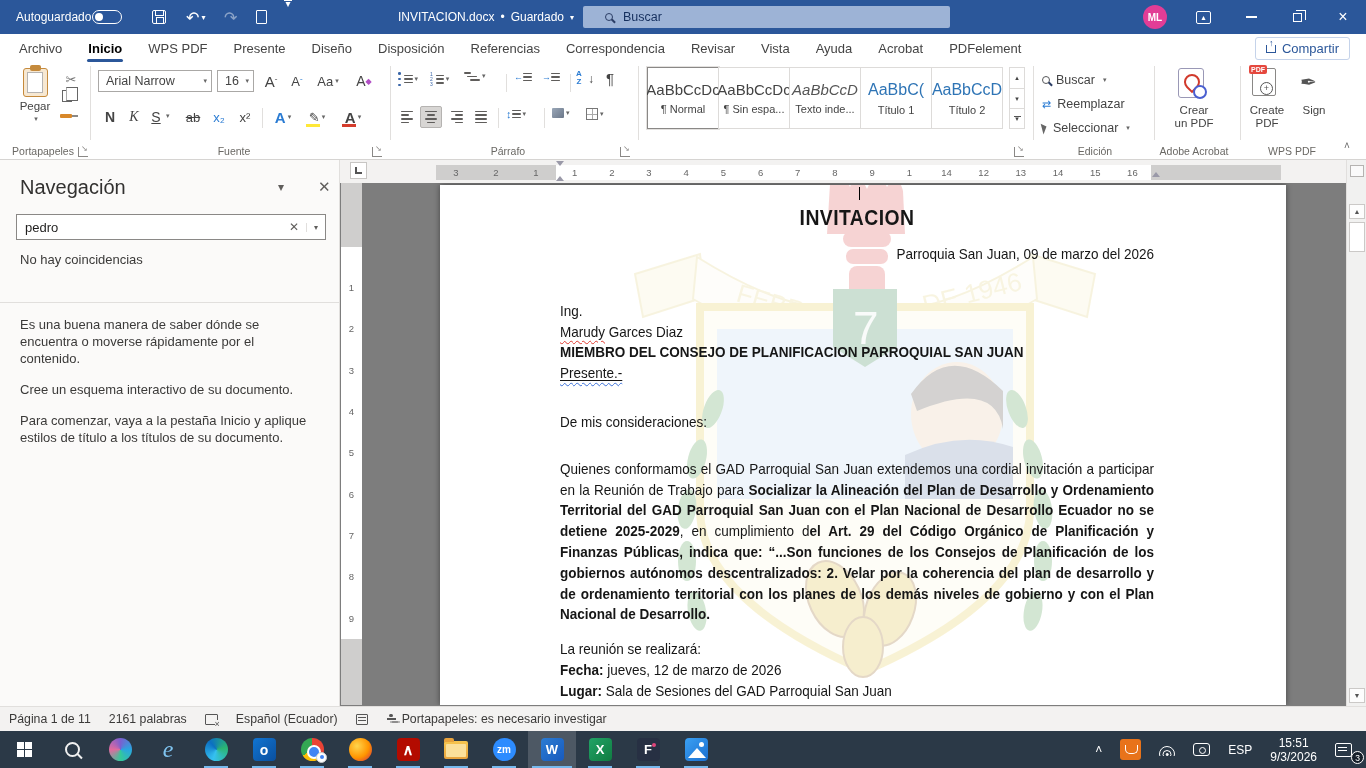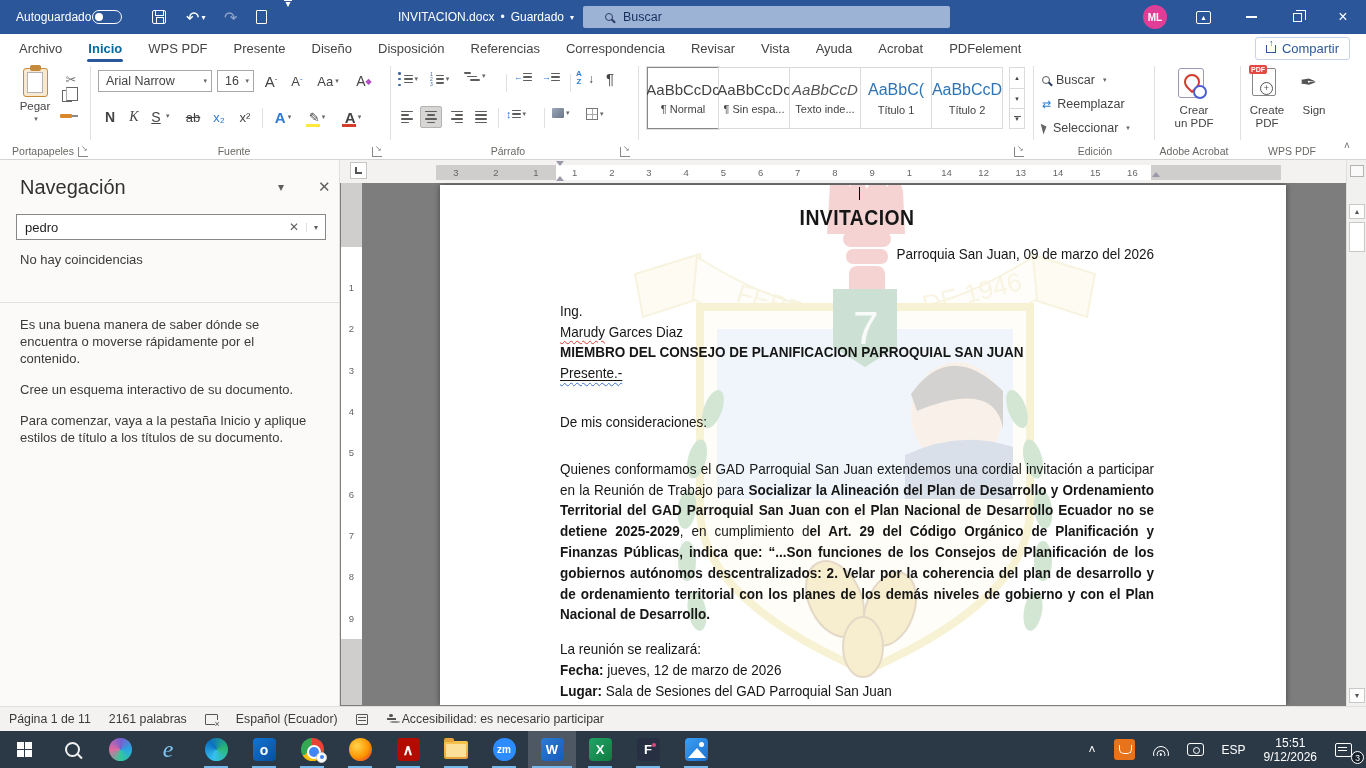--- a/index.html
+++ b/index.html
@@ -35,21 +35,21 @@
   .wmin i{display:block;width:11px;height:1.5px;background:#fff;}
   .wmax{left:1274px;width:46px;justify-content:center;}
   .wmax i{display:block;width:9px;height:9px;border:1.2px solid #fff;position:relative;}
   .wmax i::before{content:"";position:absolute;left:2px;top:-4px;width:9px;height:9px;border:1.2px solid #fff;border-left:none;border-bottom:none;}
   .wclose{left:1320px;width:46px;justify-content:center;font-size:16px;}
 
   
   .tabrow{position:absolute;left:0;top:34px;width:1366px;height:28px;background:#fff;}
   .tabs{position:absolute;left:6px;top:0;display:flex;height:28px;}
   .rtab{padding:0 13px;display:flex;align-items:center;font-size:13px;color:#444;cursor:default;}
-  .rtab:nth-child(2){color:#0369a1;font-weight:bold;position:relative;}
+  .rtab:nth-child(2){color:#000000;font-weight:bold;position:relative;}
   .rtab:nth-child(2)::after{content:"";position:absolute;left:12px;right:12px;bottom:0;height:3px;background:#2b579a;border-radius:2px;}
   .share-btn{position:absolute;right:16px;top:3px;height:23px;border:1px solid #c5d3ea;background:#fff;color:#2b579a;border-radius:3px;display:flex;align-items:center;gap:6px;padding:0 10px;font-size:13px;}
   .shr{width:10px;height:8px;border:1.2px solid #2b579a;border-top:none;position:relative;}
   .shr::after{content:"↑";position:absolute;left:2px;top:-7px;font-size:9px;color:#2b579a;}
 
   
   .ribbon{position:absolute;left:0;top:62px;width:1366px;height:98px;background:#fff;border-bottom:1px solid #d6d4d2;color:#444;}
   .gdiv{position:absolute;top:4px;height:74px;width:1px;background:#e1dfdd;}
   .glabel{position:absolute;top:83px;font-size:10.5px;color:#6a6864;text-align:center;}
   .launcher{position:absolute;top:85px;width:10px;height:10px;border-left:1px solid #8a8886;border-bottom:1px solid #8a8886;font-size:8px;color:#8a8886;line-height:4px;text-indent:2px;}
@@ -720,21 +720,21 @@
         <span class="bookx"></span>
       </div>
     <div class="sb-item">
         <span>Español (Ecuador)</span>
       </div>
     <div class="sb-item">
         <span class="calico"></span>
       </div>
     <div class="sb-item">
         <span class="accico"></span>
-        <span>Accesibilidad: es necesario participar</span>
+        <span>Portapapeles: es necesario investigar</span>
       </div>
   </div>
 
   <div class="taskbar">
     <div class="tslot">
         <span class="winlogo">
           <i></i>
           <i></i>
           <i></i>
           <i></i>
@@ -795,21 +795,21 @@
             <i></i>
             <i></i>
           </span>
         </span>
       <span class="tray-it">
           <span class="dispico"></span>
         </span>
       <span class="tray-it">ESP</span>
       <span class="tray-it clock">
           <span>15:51</span>
-          <span>9/12/2026</span>
+          <span>9/3/2026</span>
         </span>
       <span class="tray-it notif" style="padding-right:14px;">
           <span class="bub"></span>
           <span class="cnt">3</span>
         </span>
     </div>
   </div>
 
 </div>
 

